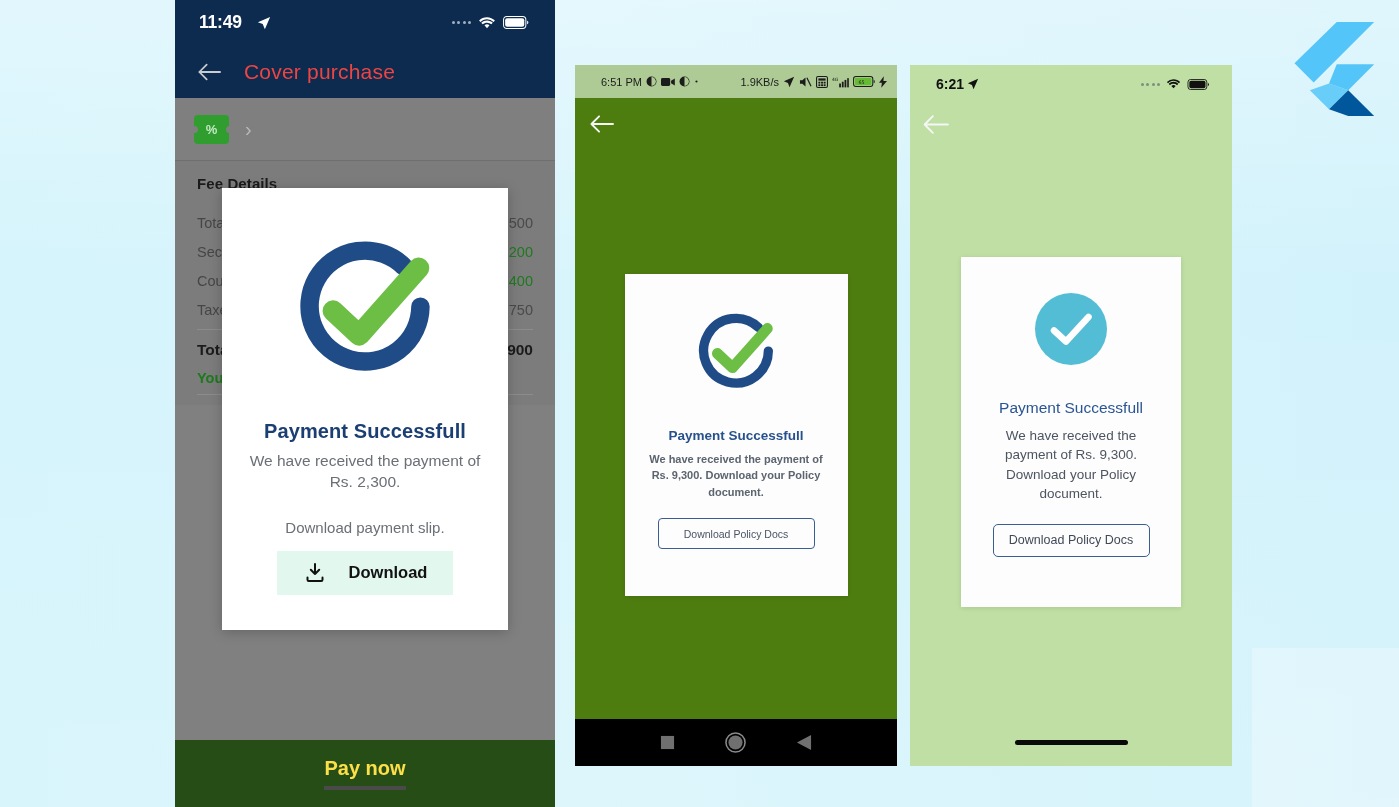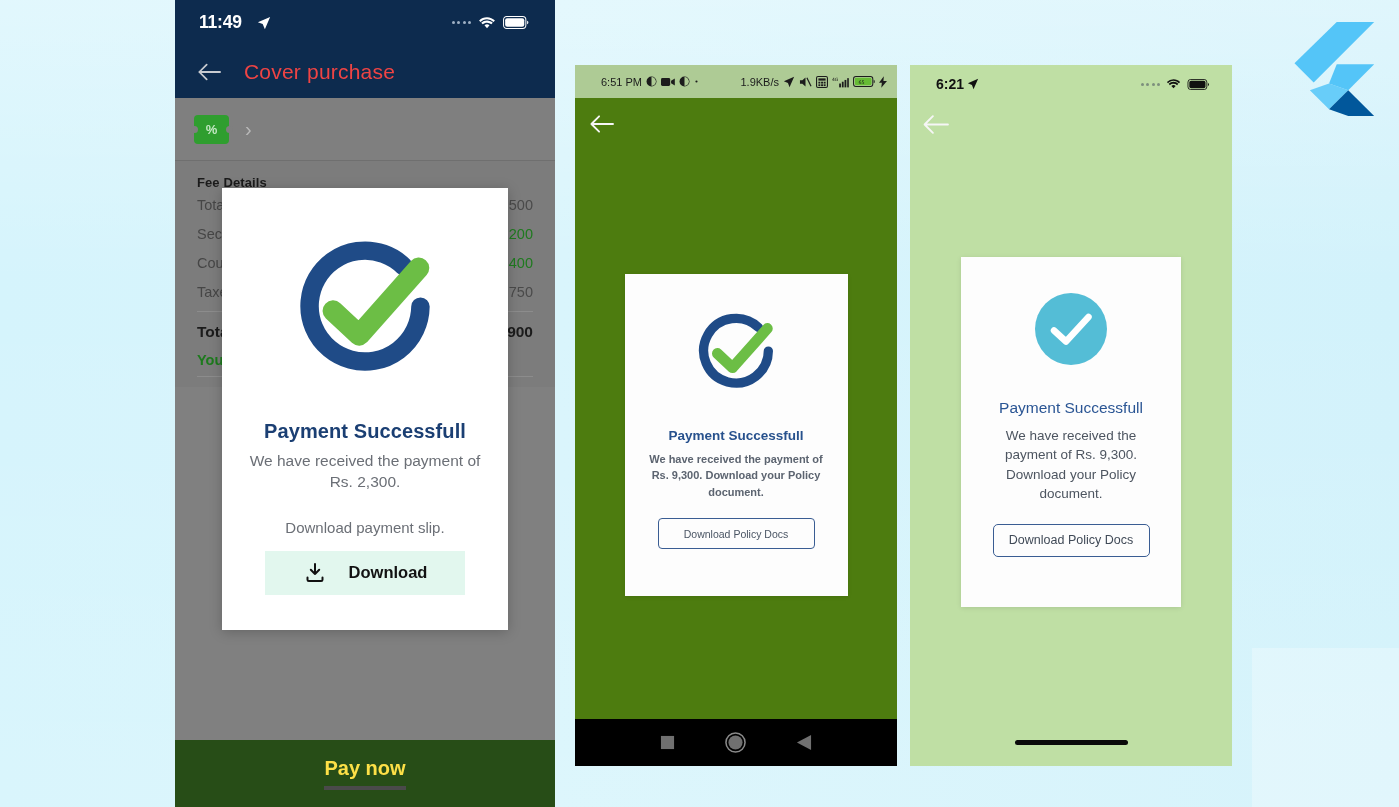--- a/index.html
+++ b/index.html
@@ -77,21 +77,21 @@
   .coupon-badge::before, .coupon-badge::after {
     content: ''; position: absolute; width: 7px; height: 7px;
     border-radius: 50%; background: #7f7f7f; top: 11px;
   }
   .coupon-badge::before { left: -3.5px; }
   .coupon-badge::after  { right: -3.5px; }
   .coupon-label { flex: 1; color: #9d9d9d; font-size: 17px; }
   .chev { color: #b9b9b9; font-size: 20px; font-weight: 300; }
 
   .fee-card { background: #7c7c7c; padding: 14px 22px 10px 22px; }
-  .fee-title { color: #1b1b1b; font-size: 13px; font-weight: bold; margin-bottom: 0; letter-spacing: 0.1px;}
+  .fee-title { color: #1b1b1b; font-size: 15px; font-weight: bold; margin-bottom: 16px; letter-spacing: 0.1px;}
   .fee-row {
     display: flex; justify-content: space-between; align-items: center;
     height: 29px; font-size: 14.5px; color: #464646;
   }
   .fee-row .val { color: #4a4a4a; }
   .fee-row.green .val { color: #1f7a1f; }
   .fee-divider { height: 1px; background: #8c8c8c; margin: 5px 0; }
   .fee-row.total { font-weight: bold; color: #1b1b1b; font-size: 15.5px; }
   .fee-row.total .val { color: #1b1b1b; font-weight: bold; }
   .fee-save { color: #1d7a1d; font-weight: bold; font-size: 14.5px; padding: 6px 0 2px; }
@@ -121,21 +121,21 @@
   .dlg-title {
     color: #1b3f73; font-size: 20px; font-weight: bold;
     margin-top: 6px; letter-spacing: 0.1px;
   }
   .dlg-sub {
     color: #6b6f76; font-size: 15.5px; text-align: center;
     line-height: 1.35; margin-top: 8px;
   }
   .dlg-note { color: #6b6f76; font-size: 15px; margin-top: 26px; }
   .dlg-btn {
-    margin-top: 15px; width: 200px; height: 44px;
+    margin-top: 15px; width: 176px; height: 44px;
     background: #e2f7ee; border: none;
     display: flex; align-items: center; justify-content: center;
     gap: 22px; cursor: pointer;
   }
   .dlg-btn-label { color: #121212; font-size: 16.5px; font-weight: bold; }
 
   
   .phone2 {
     position: absolute; left: 575px; top: 65px;
     width: 322px; height: 701px;

